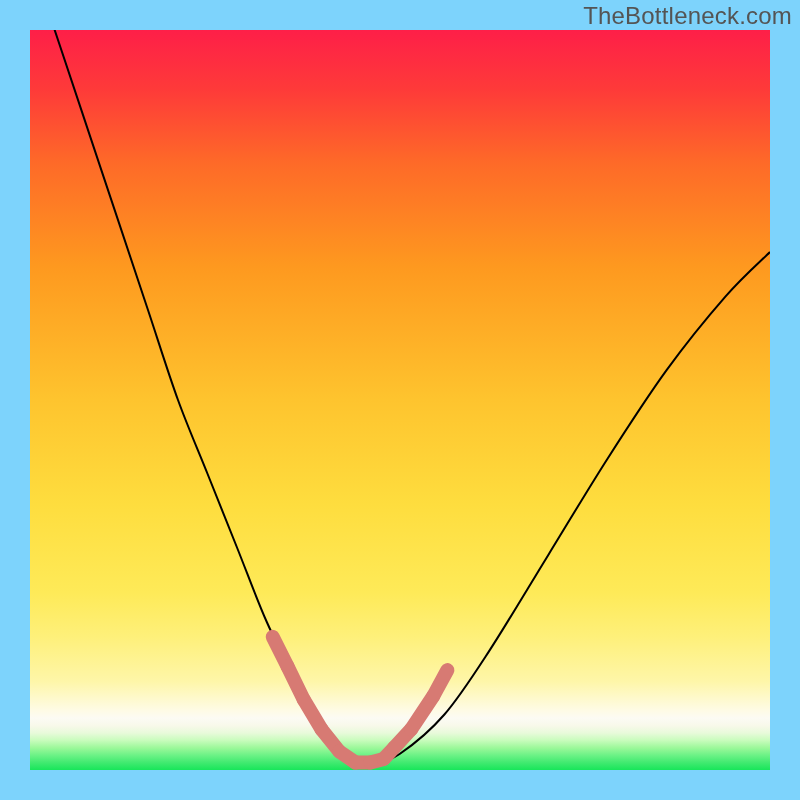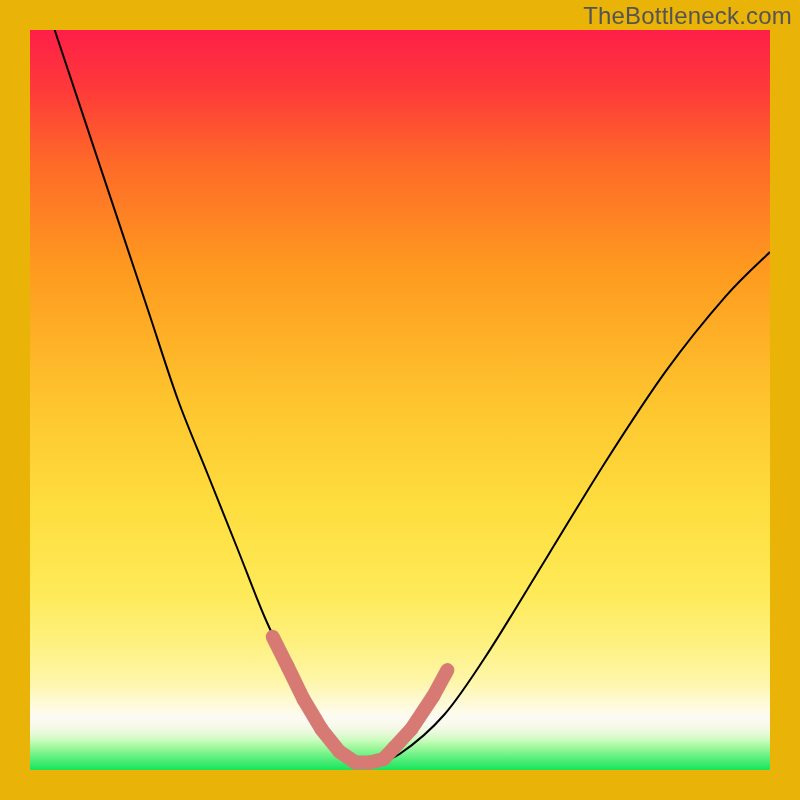--- a/index.html
+++ b/index.html
@@ -8,21 +8,21 @@
     width: 800px;
     height: 800px;
     background: #000;
     font-family: Arial, Helvetica, sans-serif;
     overflow: hidden;
   }
   .container {
     position: relative;
     width: 800px;
     height: 800px;
-    background: #eab308;
+    background: #7dd3fc;
   }
   .plot-area {
     position: absolute;
     left: 30px;
     top: 30px;
     width: 740px;
     height: 740px;
     
     background:
       linear-gradient(to top,

